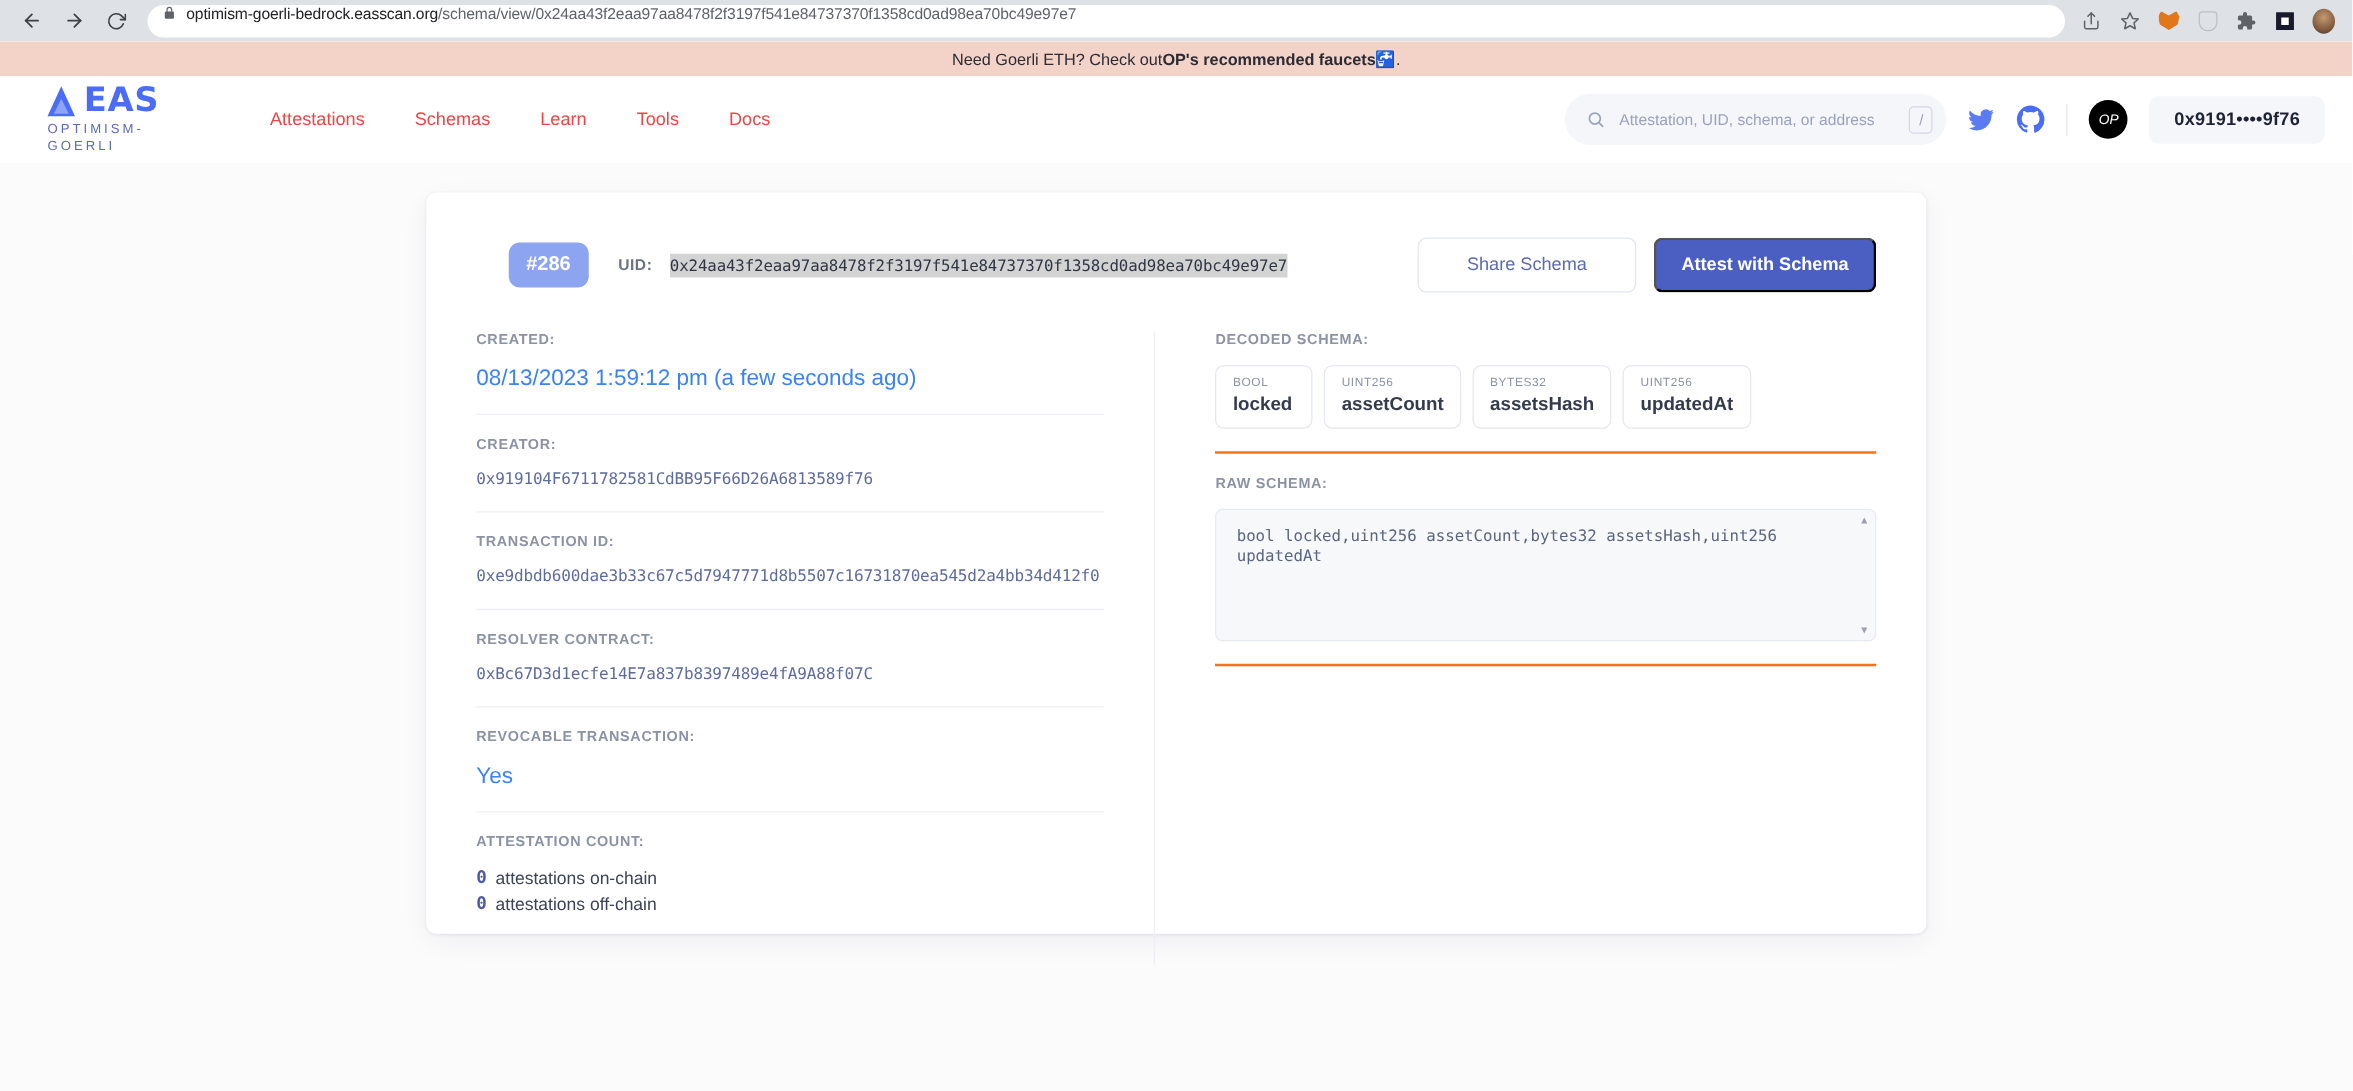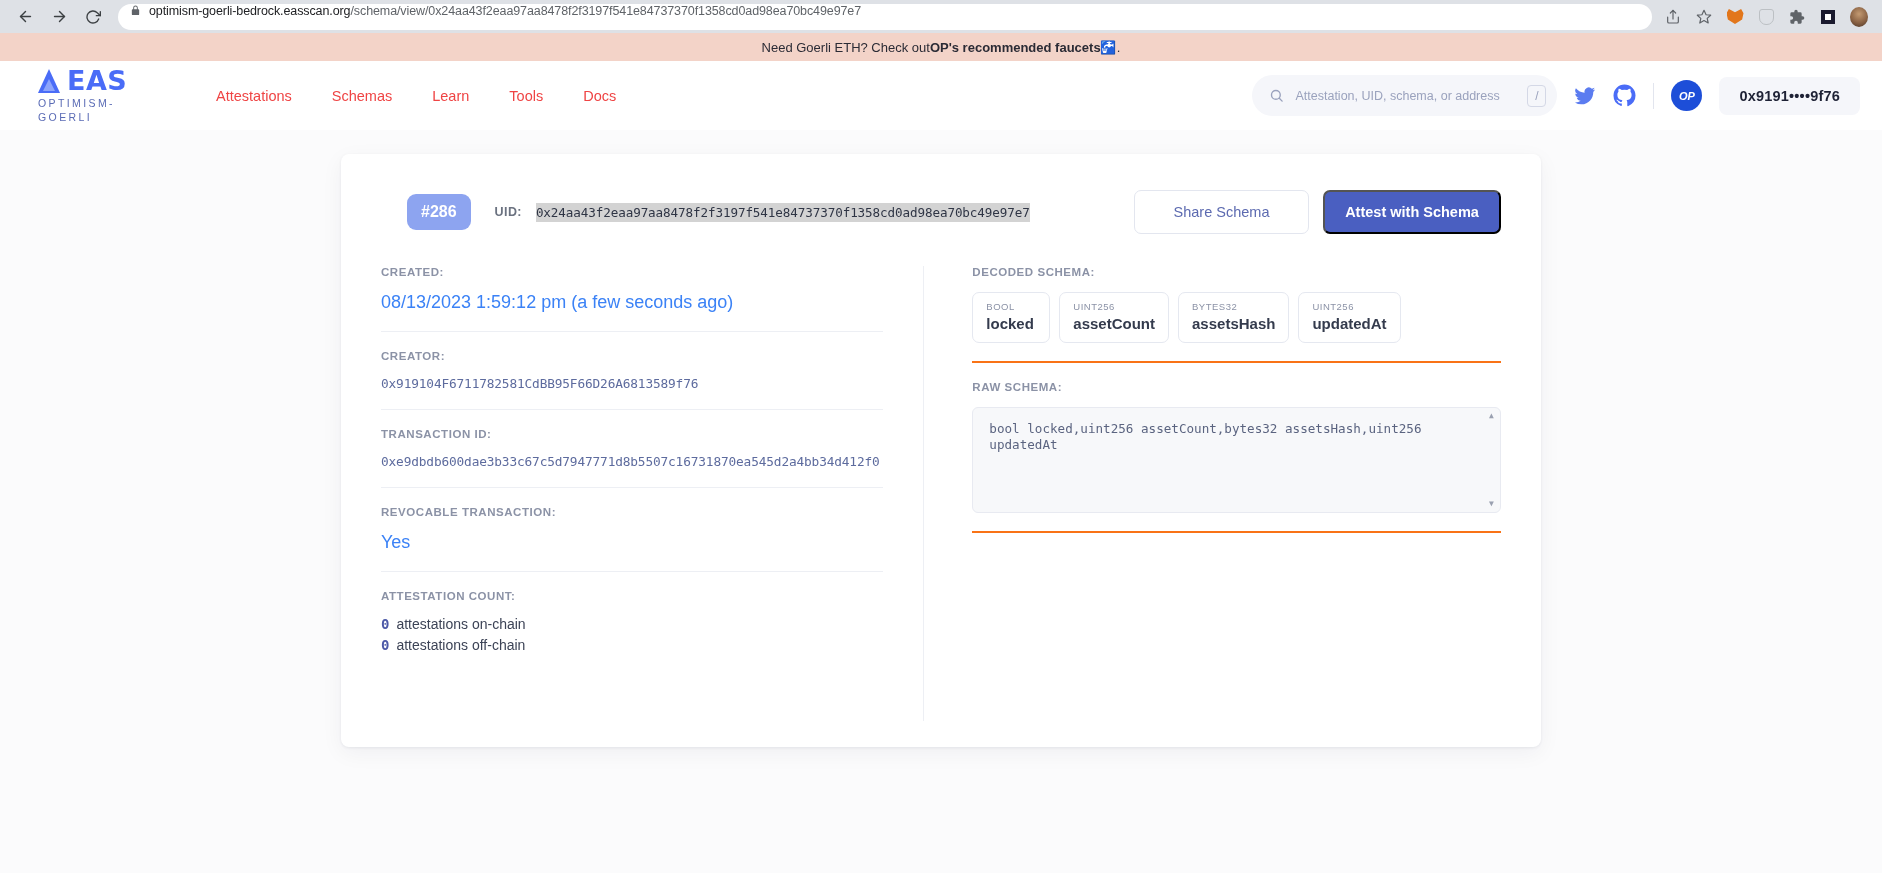--- a/index.html
+++ b/index.html
@@ -138,23 +138,23 @@
     border: 1px solid #d4d8e6; border-radius: 4px;
     display: flex; align-items: center; justify-content: center;
     font-size: 12px; color: #9aa2bd;
     flex: 0 0 auto;
   }
   .social-icon { display: flex; align-items: center; color: #5b7cf0; }
   .gh-icon { color: #4a6cf7; }
   .vdiv { width: 1px; height: 26px; background: #e2e5ee; }
   .op-badge {
     width: 31px; height: 31px; border-radius: 50%;
-    background: #1d4ed8;
-    display: flex; align-items: center; justify-content: center;
-    color: #ffffff; font-size: 11px; font-weight: 700; font-style: italic;
+    background: #000000;
+    display: flex; align-items: center; justify-content: center;
+    color: #ffffff; font-size: 11px; font-weight: 400; font-style: italic;
   }
   .wallet-btn {
     height: 38px;
     background: #f5f6fa; border-radius: 8px;
     display: flex; align-items: center;
     padding: 0 20px;
     font-size: 14.5px; font-weight: 700; color: #1e2235;
     letter-spacing: 0.2px;
   }
 
@@ -402,20 +402,24 @@
             <div class="field-label">CREATED:</div>
             <div class="field-value">08/13/2023 1:59:12 pm (a few seconds ago)</div>
           </div>
           <div class="field">
             <div class="field-label">CREATOR:</div>
             <div class="field-value mono">0x919104F6711782581CdBB95F66D26A6813589f76</div>
           </div>
           <div class="field">
             <div class="field-label">TRANSACTION ID:</div>
             <div class="field-value mono">0xe9dbdb600dae3b33c67c5d7947771d8b5507c16731870ea545d2a4bb34d412f0</div>
+          </div>
+          <div class="field">
+            <div class="field-label">RESOLVER CONTRACT:</div>
+            <div class="field-value mono">0xBc67D3d1ecfe14E7a837b8397489e4fA9A88f07C</div>
           </div>
           <div class="field">
             <div class="field-label">REVOCABLE TRANSACTION:</div>
             <div class="field-value">Yes</div>
           </div>
           <div class="field">
             <div class="field-label">ATTESTATION COUNT:</div>
             <div class="count-line">
               <span class="count-num">0</span>
               <span>attestations on-chain</span>

